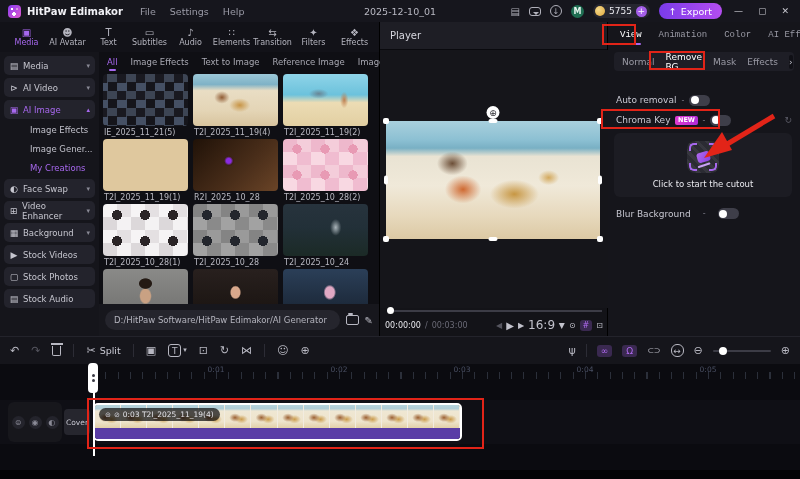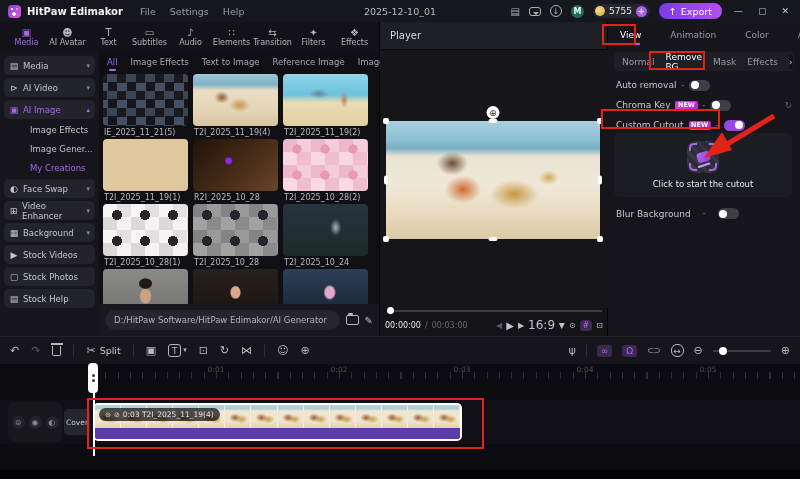--- a/index.html
+++ b/index.html
@@ -140,30 +140,30 @@
     align-items:center; font-size:8px; padding:0 5px; gap:4px; }
   .time-cur { color:#e8e8ee; }
   .time-tot { color:#6a6a76; }
   .pc-ic { color:#c2c2cc; font-size:8px; }
   .pc-dim { color:#55555f; }
   .ratio { color:#c2c2cc; font-size:12px; white-space:nowrap; }
   .grid-ic { background:#3a2950; color:#b06af0; border-radius:3px; padding:1px 3px; font-size:8px; }
 
   
   .right-region { width:192px; background:#15151b; position:relative; font-size:9px; }
-  .rp-tabs { height:26px; display:flex; align-items:center; gap:12px; padding-left:12px; }
+  .rp-tabs { height:26px; display:flex; align-items:center; gap:0; padding-left:12px;font-family:Liberation Mono, monospace; }
   .rp-tab { color:#9a9aa5; margin-right:17px; position:relative; white-space:nowrap; }
   .rp-tab.active { color:#fff; }
   .rp-tab.active::after { content:""; position:absolute; left:1px; right:1px; bottom:-5px; height:2.5px; background:#a768ee; border-radius:1px; }
   .rp-subtabs { margin:4px 6px 0 6px; height:19px; background:#1e1e26; border-radius:4px;
     display:flex; align-items:center; padding:0 8px; gap:11px; color:#9a9aa5; }
   .rp-subtab.active { color:#fff; }
   .rp-chevron { margin-left:auto; width:14px; height:14px; background:#101016; border-radius:4px;
     color:#c2c2cc; display:flex; align-items:center; justify-content:center; font-size:9px; }
-  .rp-rows { margin-top:7px; display:flex; flex-direction:column; gap:6px; padding:0 8px; }
+  .rp-rows { margin-top:22px; display:flex; flex-direction:column; gap:6px; padding:0 8px; }
   .rp-row { display:flex; align-items:center; gap:5px; height:14px; }
   .rp-label { color:#c8c8d2; white-space:nowrap; }
   .new-badge { background:linear-gradient(90deg,#e03ad0,#b02bd8); color:#fff; font-size:6.5px;
     font-weight:bold; border-radius:2px; padding:0.5px 2.5px; }
   .dash { color:#7a7a86; font-size:8px; }
   .toggle { width:21px; height:11px; border-radius:6px; background:#3e3e49; position:relative; }
   .toggle::after { content:""; position:absolute; left:1.5px; top:1.5px; width:8px; height:8px; background:#fff; border-radius:50%; }
   .toggle.on { background:#9747e0; }
   .toggle.on::after { left:11.5px; }
   .reset-ic { margin-left:auto; color:#5a5a66; font-size:9px; }
@@ -344,21 +344,21 @@
             <div class="side-item">
               <span class="sic">▶</span>
               <span>Stock Videos</span>
             </div>
             <div class="side-item">
               <span class="sic">▢</span>
               <span>Stock Photos</span>
             </div>
             <div class="side-item">
               <span class="sic">▤</span>
-              <span>Stock Help</span>
+              <span>Stock Audio</span>
             </div>
           </div>
         <div class="media-panel">
           <div class="media-tabs" id="media-tabs">
               <span class="mtab active">All</span>
               <span class="mtab">Image Effects</span>
               <span class="mtab">Text to Image</span>
               <span class="mtab">Reference Image</span>
               <span class="mtab">Image Restyler</span>
             </div>

